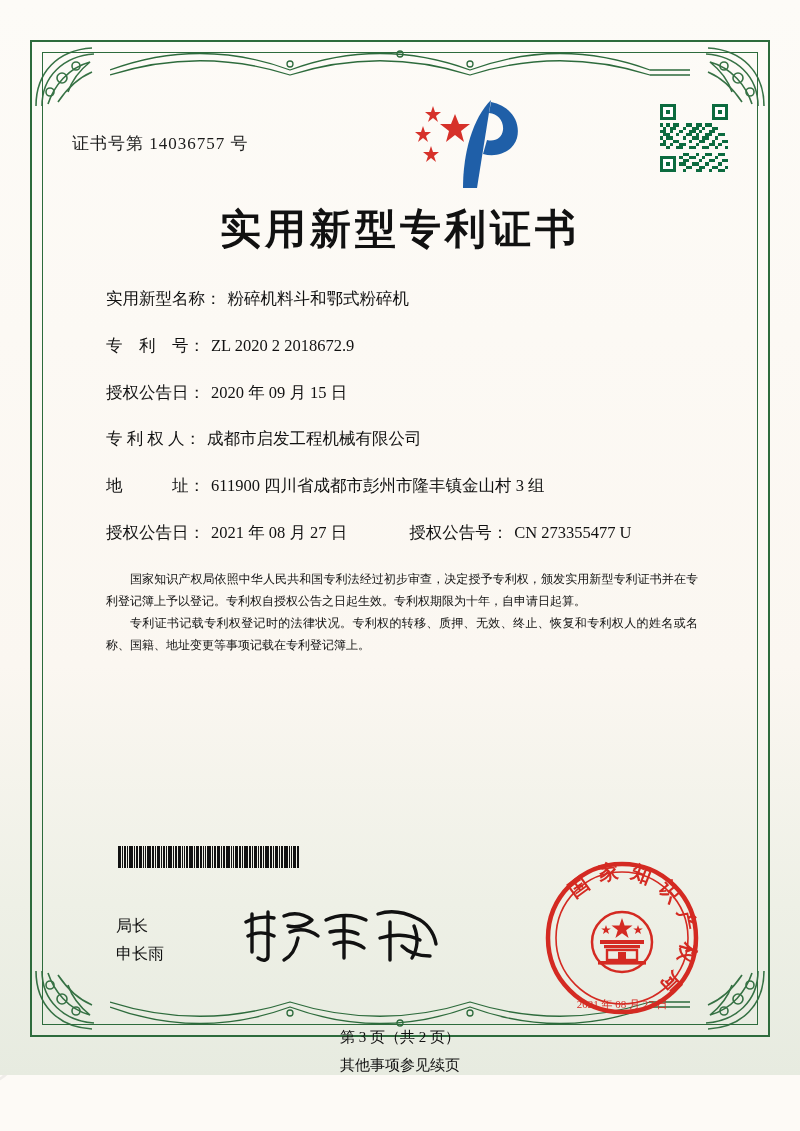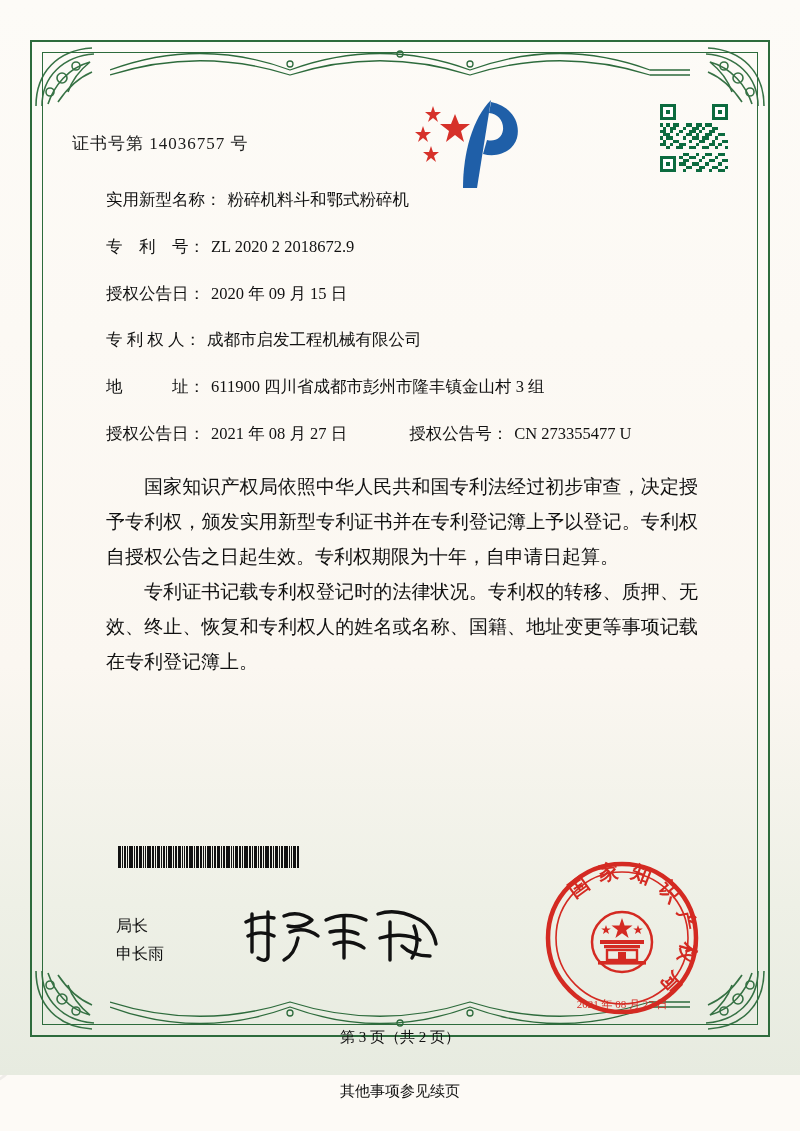--- a/index.html
+++ b/index.html
@@ -70,42 +70,42 @@
     font-family:"Liberation Sans","DejaVu Sans",sans-serif;
   }
 
   .fields{margin:0 30px 0 34px;}
   .field{display:flex;font-size:16.5px;color:#111;line-height:1.5;margin-bottom:22px;}
   .flabel{white-space:pre;flex:0 0 auto;}
   .fvalue{margin-left:6px;}
   .spacer{display:inline-block;width:62px;}
 
   .para{
-    margin:0 30px 16px 34px;font-size:19px;line-height:1.85;color:#111;text-align:justify;
+    margin:0 30px 16px 34px;font-size:12px;line-height:1.85;color:#111;text-align:justify;
   }
   .para p{margin:0;text-indent:2em;}
 
   
   .barcode{position:absolute;left:118px;top:846px;height:22px;display:flex;align-items:flex-end;}
   .barcode i{display:block;background:#111;height:22px;margin-right:1px;}
 
   
   .sigblock{position:absolute;left:116px;top:912px;font-size:16px;color:#111;line-height:1.75;}
   .sign{
     position:absolute;left:238px;top:898px;width:210px;height:70px;color:#1a1a1a;
   }
   .sign svg{width:100%;height:100%;}
 
   
   .seal{position:absolute;right:98px;top:858px;width:160px;height:160px;}
   .seal svg{width:100%;height:100%;}
 
   .pagenum{position:absolute;left:0;right:0;top:1028px;text-align:center;font-size:15px;color:#111;}
 
-  .footnote{position:absolute;left:0;right:0;top:1082px;text-align:center;font-size:15px;color:#111;z-index:2;}
+  .footnote{position:absolute;left:0;right:0;top:1056px;text-align:center;font-size:15px;color:#111;z-index:2;}
 </style>
 </head>
 <body>
 
 <div class="watermarks">
   <div class="wm" style="left:-10px;top:150px;">CNIPA</div>
   <div class="wm" style="left:210px;top:100px;">CNIPA</div>
   <div class="wm" style="left:480px;top:60px;">CNIPA</div>
   <div class="wm" style="left:-30px;top:420px;">CNIPA</div>
   <div class="wm" style="left:250px;top:380px;">CNIPA</div>
@@ -296,20 +296,21 @@
           <i style="grid-area:20/13/21/15;"></i>
           <i style="grid-area:20/17/21/19;"></i>
           <i style="grid-area:20/21/21/22;"></i>
         <i style="grid-area:21/8/22/9;"></i>
           <i style="grid-area:21/12/22/14;"></i>
           <i style="grid-area:21/16/22/17;"></i>
           <i style="grid-area:21/19/22/21;"></i>
       </div>
     </div>
 
+    <div class="title">实用新型专利证书</div>
 
     <div class="fields">
 
       <div class="field">
         <span class="flabel">实用新型名称：</span>
         <span class="fvalue">粉碎机料斗和鄂式粉碎机</span>
       </div>
 
 
       <div class="field">

